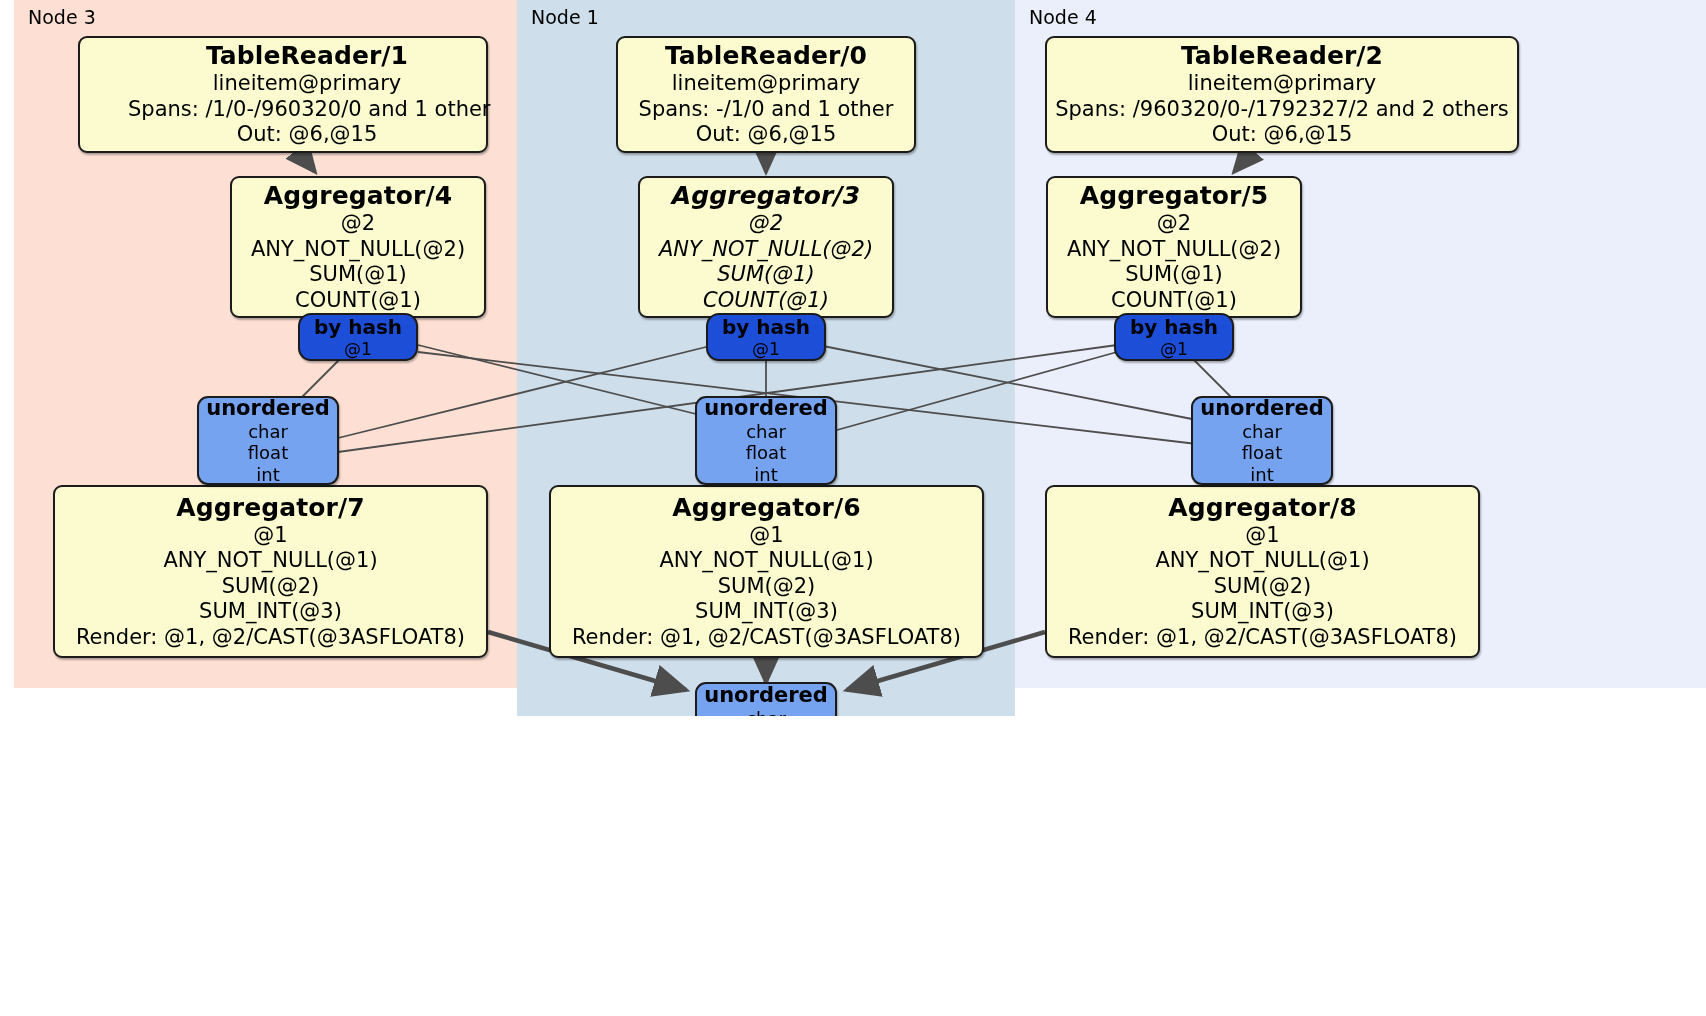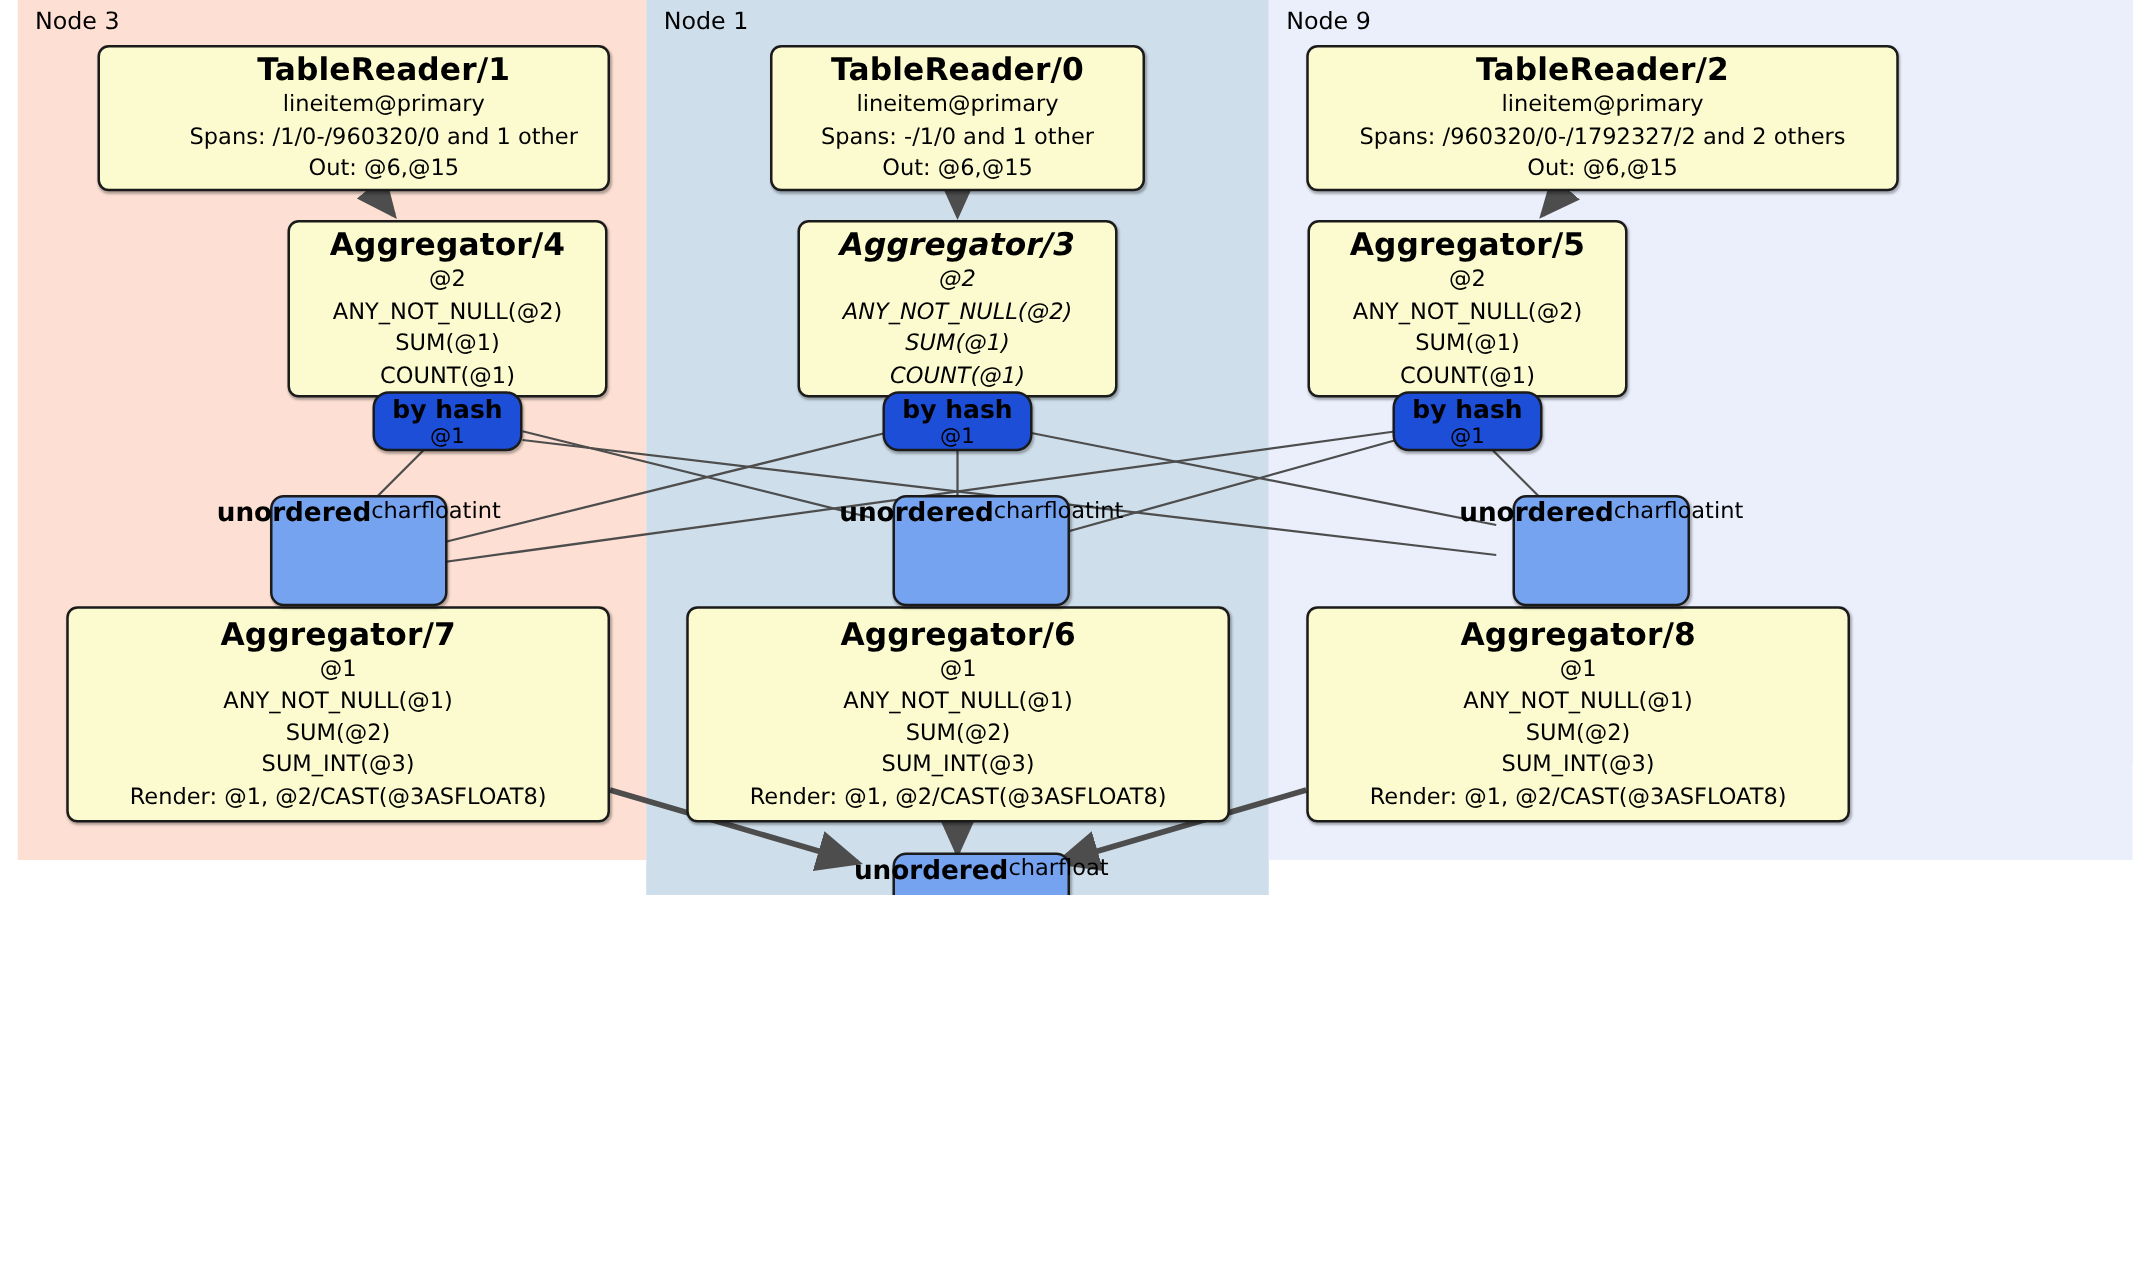--- a/index.html
+++ b/index.html
@@ -16,55 +16,55 @@
   
   #edges{position:absolute;left:0;top:0;width:1706px;height:1016px;}
 
   
   .proc{position:absolute;box-sizing:border-box;background:#fbfbcf;
         border:2px solid #1b1b1b;border-radius:9px;
         text-align:center;color:#000;
         display:flex;flex-direction:column;justify-content:center;
         box-shadow:1px 2px 2px rgba(0,0,0,.30);}
   .proc .ttl{font-weight:bold;font-size:25px;line-height:30px;letter-spacing:.1px;}
-  .proc .ln{font-size:18px;line-height:25.5px;white-space:nowrap;}
+  .proc .ln{font-size:21px;line-height:25.5px;white-space:nowrap;}
 
   .router{position:absolute;box-sizing:border-box;background:#1d4ed8;
           border:2px solid #1b1b1b;border-radius:13px;
           text-align:center;color:#000;
           display:flex;flex-direction:column;justify-content:center;
           box-shadow:1px 2px 2px rgba(0,0,0,.30);}
   .router .ttl{font-weight:bold;font-size:20px;line-height:23px;}
   .router .ln{font-size:17px;line-height:20px;}
 
   .sync{position:absolute;box-sizing:border-box;background:#75a3f0;
         border:2px solid #1b1b1b;border-radius:11px;
         text-align:center;color:#000;
-        display:flex;flex-direction:row;justify-content:center;
-        box-shadow:1px 2px 2px rgba(0,0,0,.30);margin-left:19px;}
+        display:flex;flex-direction:column;justify-content:center;
+        box-shadow:1px 2px 2px rgba(0,0,0,.30);}
   .sync .ttl{font-weight:bold;font-size:21px;line-height:25px;}
   .sync .ln{font-size:18px;line-height:21.5px;}
 
   .z-low{z-index:3;}
   .z-mid{z-index:6;}
   .z-hi{z-index:9;}
 </style>
 </head>
 <body>
 
 <div id="stage">
 
   <div class="region" style="left:0px;top:0px;width:503px;height:688px;background:#fde0d3;">
     <div class="region-label">Node 3</div>
   </div>
   <div class="region" style="left:503px;top:0px;width:498px;height:928px;background:#cedeea;">
     <div class="region-label">Node 1</div>
   </div>
   <div class="region" style="left:1001px;top:0px;width:705px;height:688px;background:#eaeffb;">
-    <div class="region-label">Node 9</div>
+    <div class="region-label">Node 4</div>
   </div>
 
   <svg id="edges" viewBox="0 0 1706 1016" xmlns="http://www.w3.org/2000/svg">
     <defs>
       <marker id="ah" markerWidth="9" markerHeight="9" refX="7.2" refY="4.5" orient="auto" markerUnits="strokeWidth">
         <path d="M0,0.8 L8.2,4.5 L0,8.2 z" fill="#4d4d4d"></path>
       </marker>
       <marker id="ahb" markerWidth="8" markerHeight="8" refX="6.4" refY="4" orient="auto" markerUnits="strokeWidth">
         <path d="M0,0.7 L7.3,4 L0,7.3 z" fill="#4d4d4d"></path>
       </marker>

